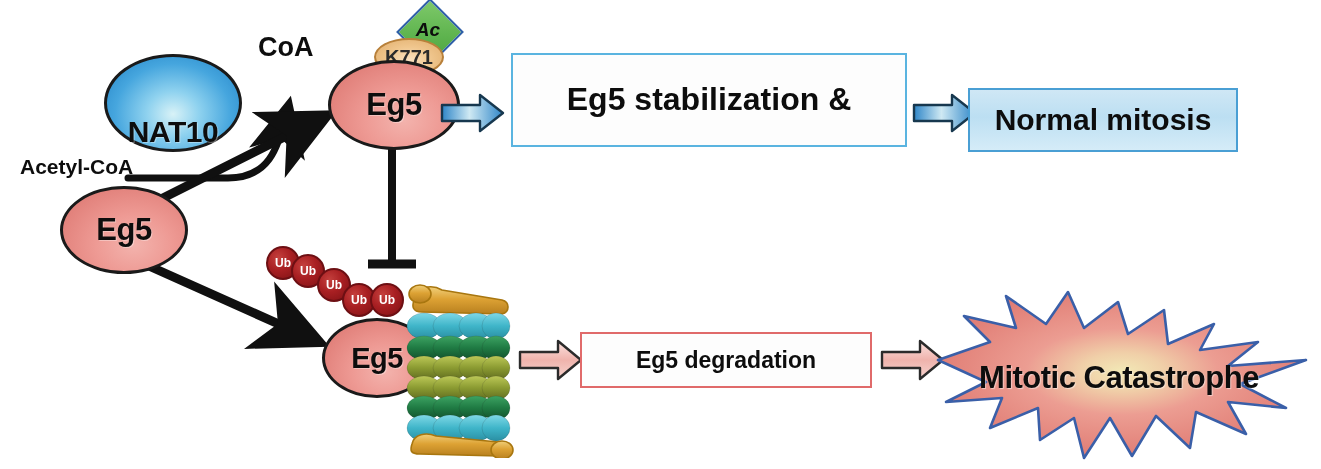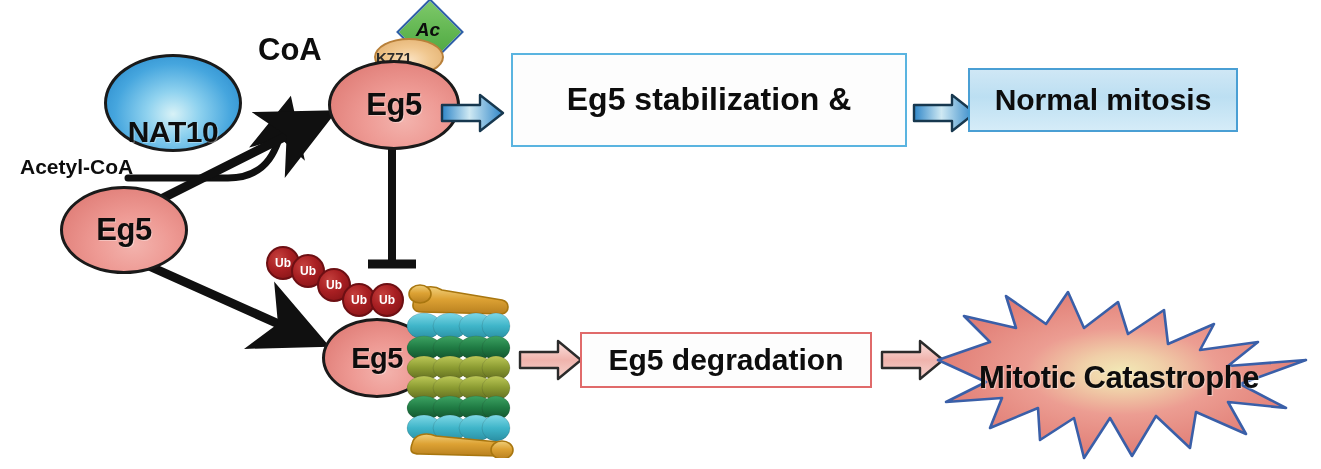--- a/index.html
+++ b/index.html
@@ -22,22 +22,22 @@
   .nat10{
     background:radial-gradient(ellipse at 50% 62%, #d8f2f7 0%, #8fd2ef 28%, #46a6de 62%, #1f7fc4 100%);
     align-items:flex-end;
   }
 
   
   .k771{
     border-radius:50%;
     border:2px solid #b8803a;
     background:radial-gradient(ellipse at 50% 60%, #fbe3c3 0%, #f0c78f 45%, #e0ac6a 100%);
-    display:flex;align-items:center;
-    font-size:15px;font-weight:bold;color:#2b2b2b;
+    display:flex;align-items:center;justify-content:center;
+    font-size:20px;font-weight:bold;color:#2b2b2b;
   }
 
   
   .ac-diamond{
     width:44px;height:44px;
     transform:rotate(45deg);
     border:2px solid #2f5fa8;
     background:linear-gradient(135deg,#7ec96a 0%,#5fb44f 55%,#4aa33f 100%);
   }
   .ac-label{
@@ -118,21 +118,21 @@
   </svg>
 
   <div class="abs node-ellipse nat10" style="left:104px;top:54px;width:132px;height:92px;font-size:30px;">
     <span>NAT10</span>
   </div>
 
   <div class="abs plain" style="left:4px;top:155px;font-size:21px;margin-left:16px;">
     <span>Acetyl-CoA</span>
   </div>
 
-  <div class="abs plain" style="left:258px;top:32px;font-size:31px;">
+  <div class="abs plain" style="left:258px;top:32px;font-size:27px;">
     <span>CoA</span>
   </div>
 
   <div class="abs node-ellipse eg5" style="left:60px;top:186px;width:122px;height:82px;font-size:31px;">
     <span>Eg5</span>
   </div>
 
   <div class="abs" style="left:406px;top:8px;width:44px;height:44px;font-style:italic;">
     <div class="ac-diamond"></div>
     <div class="ac-label">Ac</div>
@@ -171,21 +171,21 @@
         <linearGradient id="blg2" x1="0" y1="0" x2="1" y2="0">
           <stop offset="0%" stop-color="#2f86c8"></stop>
           <stop offset="45%" stop-color="#cfe9f3"></stop>
           <stop offset="100%" stop-color="#2f86c8"></stop>
         </linearGradient>
       </defs>
       <path d="M2,13 L40,13 L40,3 L63,21 L40,39 L40,29 L2,29 Z" fill="url(#blg2)" stroke="#17384f" stroke-width="2.4" stroke-linejoin="round"></path>
     </svg>
   </div>
 
-  <div class="abs box box-blue-fill" style="left:968px;top:68px;width:270px;height:64px;font-size:30px;">
+  <div class="abs box box-blue-fill" style="left:968px;top:88px;width:270px;height:64px;font-size:30px;">
     <span>Normal mitosis</span>
   </div>
 
   <div class="abs" style="left:266px;top:246px;width:150px;height:70px;">
     <div class="ub abs" style="left:0px;top:0px;">
         <span>Ub</span>
       </div>
     <div class="ub abs" style="left:25px;top:8px;">
         <span>Ub</span>
       </div>
@@ -280,21 +280,21 @@
         <linearGradient id="pkg1" x1="0" y1="0" x2="0" y2="1">
           <stop offset="0%" stop-color="#fbe3e0"></stop>
           <stop offset="50%" stop-color="#efb3ac"></stop>
           <stop offset="100%" stop-color="#f6d4cf"></stop>
         </linearGradient>
       </defs>
       <path d="M2,14 L40,14 L40,3 L63,22 L40,41 L40,30 L2,30 Z" fill="url(#pkg1)" stroke="#2b2b2b" stroke-width="2.4" stroke-linejoin="round"></path>
     </svg>
   </div>
 
-  <div class="abs box box-red-outline" style="left:580px;top:332px;width:292px;height:56px;font-size:30px;">
+  <div class="abs box box-red-outline" style="left:580px;top:332px;width:292px;height:56px;font-size:23px;">
     <span>Eg5 degradation</span>
   </div>
 
   <div class="blockarrow" style="left:880px;top:338px;">
     <svg width="66" height="44" viewBox="0 0 66 44">
       <defs>
         <linearGradient id="pkg2" x1="0" y1="0" x2="0" y2="1">
           <stop offset="0%" stop-color="#fbe3e0"></stop>
           <stop offset="50%" stop-color="#efb3ac"></stop>
           <stop offset="100%" stop-color="#f6d4cf"></stop>

